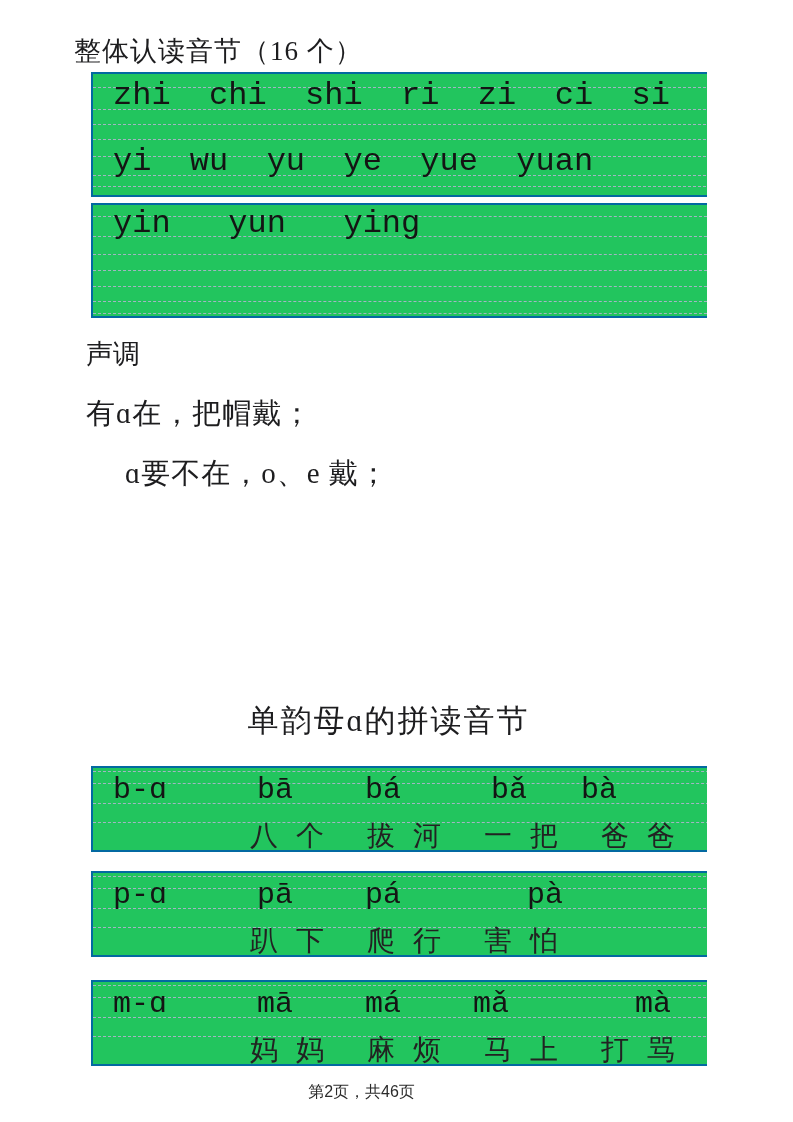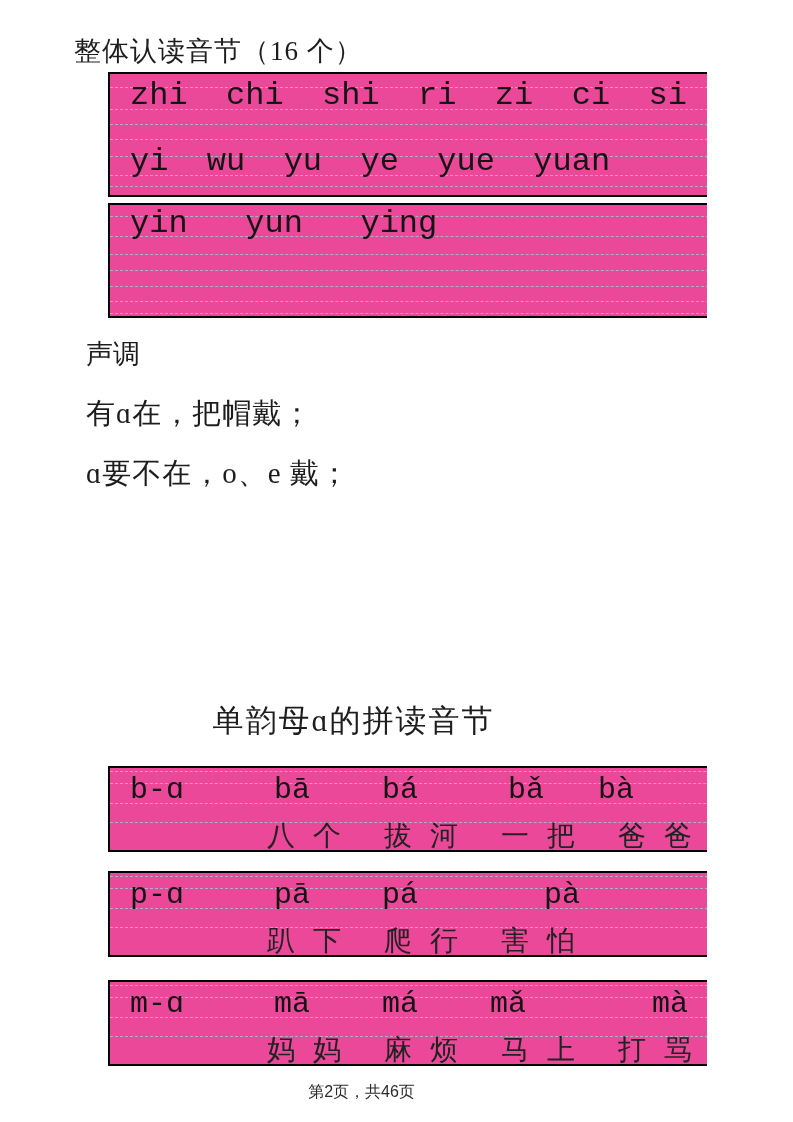--- a/index.html
+++ b/index.html
@@ -11,26 +11,26 @@
     font-family:"Liberation Serif","DejaVu Serif",serif;
     color:#1d1d1f;
   }
   
   .t1{
     position:absolute;left:74px;top:33px;
     font-size:27px;letter-spacing:1px;
   }
   .t2{
     position:absolute;left:0;top:700px;width:100%;
-    text-align:center;font-size:31px;letter-spacing:2px;
+    text-align:center;font-size:31px;letter-spacing:2px;padding-left:35px;
   }
   
   .box{
-    position:absolute;left:108px;width:618px;
-    border:2px solid #000000;background:#ec4899;
+    position:absolute;left:91px;width:618px;
+    border:2px solid #0369a1;background:#22c55e;
     box-sizing:content-box;
   }
   #box1{top:72px;height:121px;}
   #box2{top:203px;height:111px;padding-left:16px;}
   #box3{top:766px;height:82px;padding-left:28px;}
   #box4{top:871px;height:82px;}
   #box5{top:980px;height:82px;}
   
   .gl{
     position:absolute;left:0;right:0;height:0;
@@ -48,21 +48,21 @@
   
   .words{
     position:absolute;left:157px;top:54px;
     font-size:28px;line-height:28px;letter-spacing:18px;
     color:#222222;
   }
   
   .tones-h{position:absolute;left:86px;top:336px;font-size:27px;}
   .rhyme{position:absolute;left:86px;font-size:29px;letter-spacing:1px;}
   #rh1{top:394px;}
-  #rh2{top:454px;}
+  #rh2{top:454px;margin-left:39px;}
   #rh3{top:514px;}
   
   .footer{
     position:absolute;left:0;top:1082px;width:100%;
     text-align:center;
     font-family:"Liberation Sans","DejaVu Sans",sans-serif;
     font-size:16px;color:#2b2b2b;padding-left:8px;
   }
 </style>
 </head>

